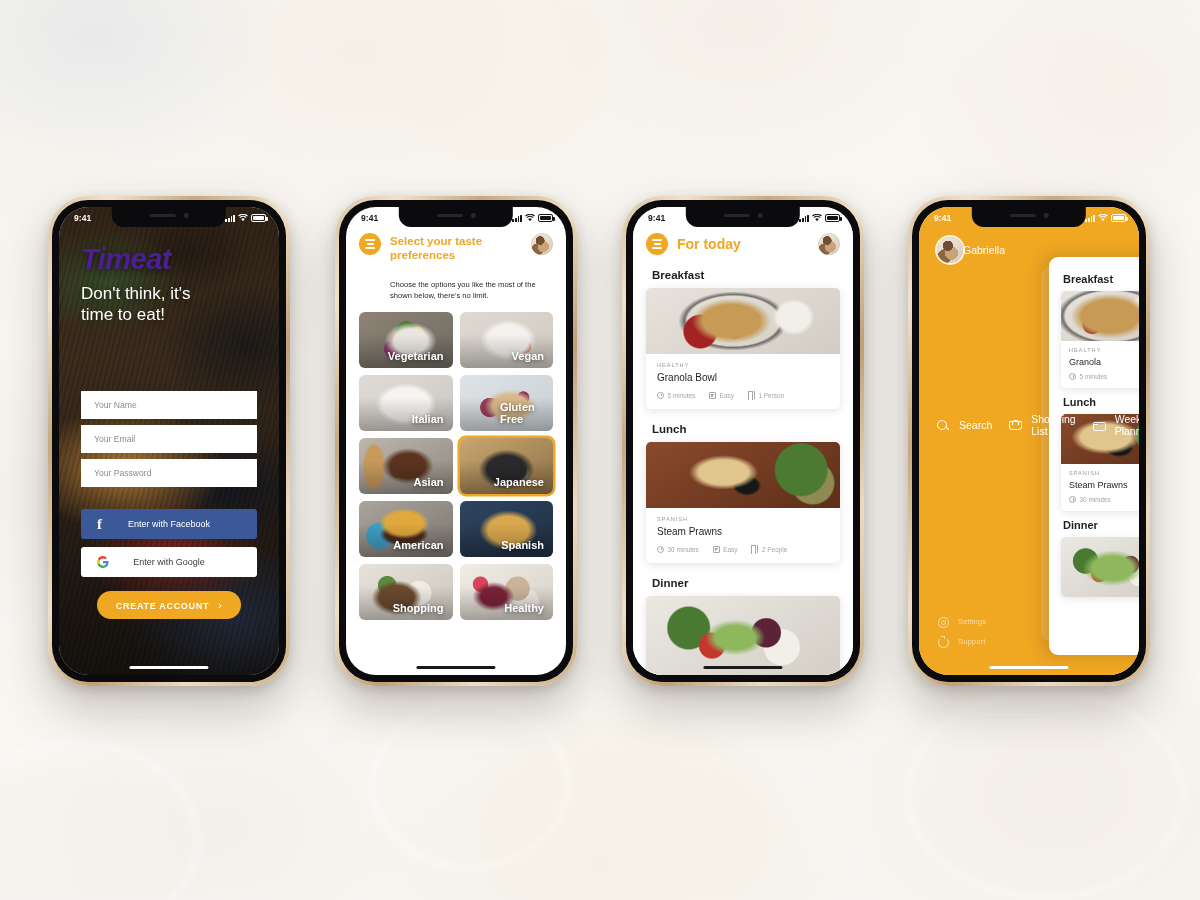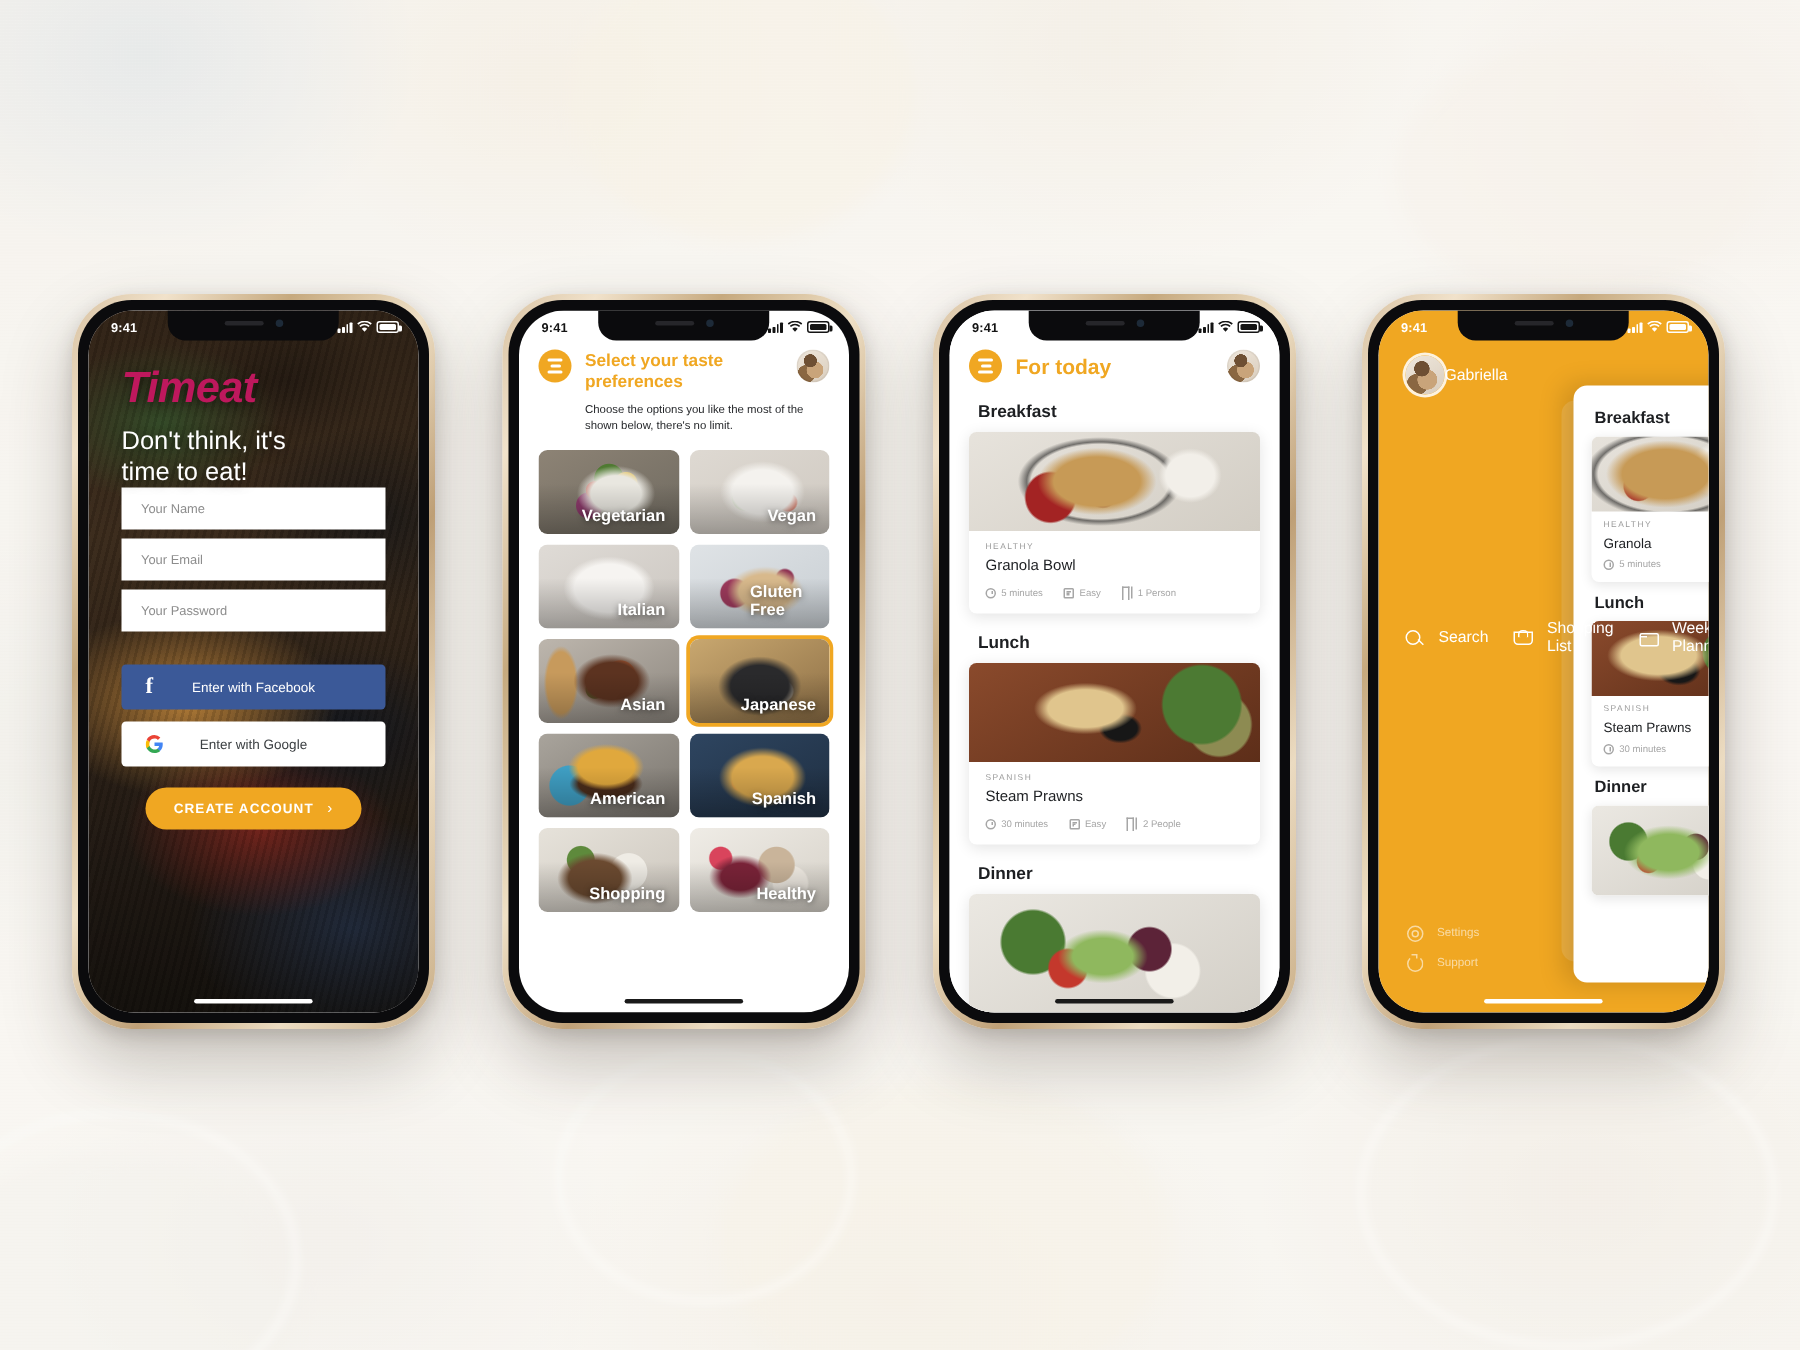--- a/index.html
+++ b/index.html
@@ -101,23 +101,23 @@
       radial-gradient(ellipse 140px 90px at 52% 74%, #922c22 0%, rgba(146,44,34,0) 64%),
       radial-gradient(ellipse 160px 110px at 80% 88%,#2d3a52 0%, rgba(45,58,82,0) 68%),
       linear-gradient(165deg,#4a3522 0%,#3a2a1b 40%,#2a2018 70%,#1c1812 100%);
   }
   .p1-photo .wood {
     position: absolute; inset: 0; opacity: .22;
     background: repeating-linear-gradient(104deg, rgba(0,0,0,.5) 0 2px, rgba(255,255,255,.06) 2px 5px);
   }
   .p1-photo .shade { position: absolute; inset: 0; background: linear-gradient(180deg, rgba(0,0,0,.34) 0%, rgba(0,0,0,.06) 32%, rgba(0,0,0,.22) 72%, rgba(0,0,0,.40) 100%); }
   .p1-content { position: absolute; inset: 0; padding: 36px 22px 0; z-index: 10; }
-  .brand { color:#be185d; font-size: 29px; font-style: italic; font-weight: bold; letter-spacing: -.5px; text-shadow: 0 2px 7px rgba(0,0,0,.5); }
+  .brand { color:#4c1d95; font-size: 29px; font-style: italic; font-weight: bold; letter-spacing: -.5px; text-shadow: 0 2px 7px rgba(0,0,0,.5); }
   .tagline { color:#fff; font-size: 17px; line-height: 1.22; margin-top: 8px; text-shadow: 0 2px 7px rgba(0,0,0,.5); }
-  .fields { }
+  .fields { margin-top: 66px; }
   .field {
     width: 100%; height: 28px; background: #fff; border: 0;
     padding: 0 13px; font-size: 8.6px; color: #777;
     font-family: "Liberation Sans", sans-serif;
     display: flex; align-items: center; margin-bottom: 6px;
   }
   .field::placeholder { color:#8d8d8d; }
   .btn-social {
     width: 100%; height: 30px; border-radius: 3px; border: 0; cursor: pointer;
     display: flex; align-items: center; justify-content: center; position: relative;
@@ -150,21 +150,21 @@
       radial-gradient(circle at 30% 74%, #8a6742 0 26%, rgba(138,103,66,0) 27%),
       linear-gradient(150deg,#efe7dc,#d9cdbd);
     box-shadow: inset 0 0 0 1px rgba(0,0,0,.05);
   }
 
   
   #phone2 { left: 335px; top: 196px; width: 242px; height: 490px; }
   .p2 { background:#fff; height:100%; padding: 26px 13px 0; }
   .p2-head { display: flex; align-items: flex-start; gap: 9px; }
   .p2-title { color:#F0A722; font-size: 11.5px; font-weight: bold; line-height: 1.25; flex: 1; padding-top: 1px; }
-  .p2-sub { color:#26282b; font-size: 7.6px; line-height: 1.5; margin: 4px 0 0 31px; }
+  .p2-sub { color:#26282b; font-size: 7.6px; line-height: 1.5; margin: 16px 0 0 31px; }
   .grid { display: grid; grid-template-columns: 1fr 1fr; gap: 7px; margin-top: 10px; }
   .tile {
     position: relative; height: 56px; border-radius: 6px; overflow: hidden; cursor: pointer;
     display: flex; align-items: flex-end; justify-content: flex-end;
   }
   .tile.sel { box-shadow: 0 0 0 2.5px #F0A722; }
   .tile .img { position: absolute; inset: 0; }
   .tile .lbl {
     position: relative; z-index: 3; color:#fff; font-size: 11px; font-weight: bold;
     padding: 0 9px 5px; text-shadow: 0 1px 4px rgba(0,0,0,.55); line-height: 1.1; text-align: left;

